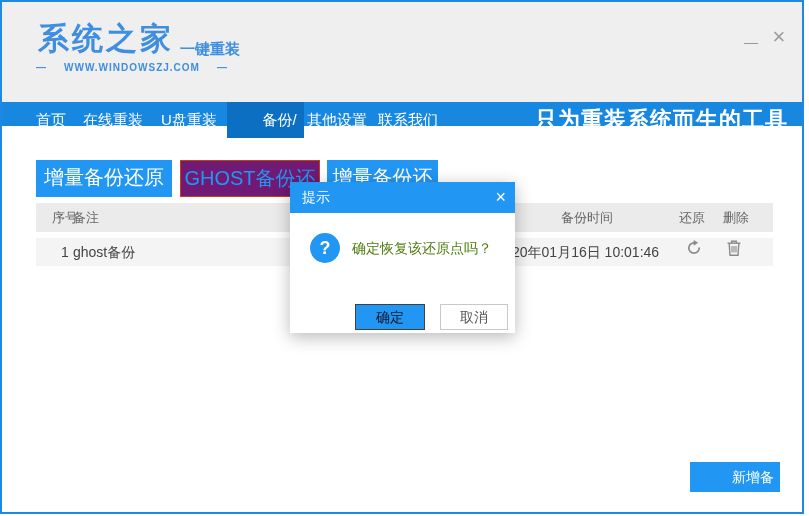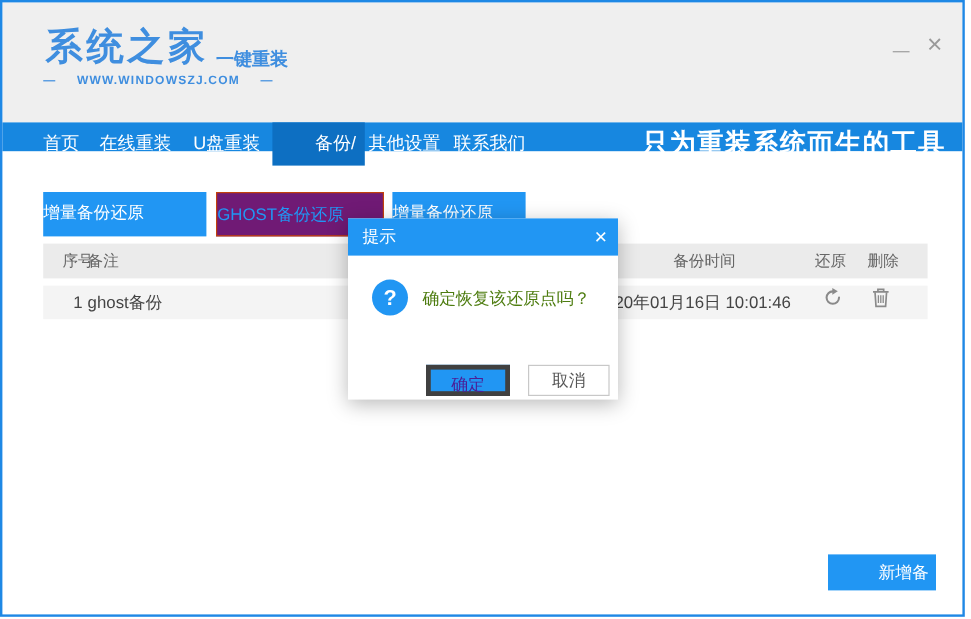--- a/index.html
+++ b/index.html
@@ -24,22 +24,22 @@
 
   
   .nav { position:absolute; left:2px; top:102px; width:800px; height:24px; background:#1787E0; }
   .nav-item { position:absolute; top:0; height:36px; line-height:36px; text-align:center;
     color:#fff; font-size:15px; cursor:pointer; }
   .nav-item.active { background:#0D6FC2; }
   .slogan { position:absolute; right:14px; top:0; height:36px; line-height:36px;
     color:#fff; font-size:22px; font-weight:bold; letter-spacing:1px; }
 
   
-  .tab { position:absolute; top:160px; height:37px; line-height:35px; 
-    font-size:14px; cursor:pointer; z-index:2; }
+  .tab { position:absolute; top:160px; height:37px; line-height:35px; text-align:center;
+    font-size:20px; cursor:pointer; z-index:2; }
   .tab-blue { background:#2196F3; color:#fff; }
   .tab-active { background:#701a75; color:#2196F3; border:1px solid #c2410c; }
   .tab1 { left:36px; width:136px; }
   .tab2 { left:180px; width:140px; }
   .tab3 { left:327px; width:111px; }
 
   
   .thead { position:absolute; left:36px; top:203px; width:737px; height:29px;
     background:#EBEBEB; color:#666; font-size:13px; line-height:29px; z-index:2; }
   .trow  { position:absolute; left:36px; top:238px; width:737px; height:28px;
@@ -62,21 +62,21 @@
   .dlg-bar { position:absolute; left:0; top:0; width:100%; height:31px; background:#2196F3; }
   .dlg-title { position:absolute; left:12px; top:0; line-height:31px; color:#fff; font-size:14px; }
   .dlg-close { position:absolute; right:9px; top:0; line-height:30px; color:#fff;
     font-size:18px; cursor:pointer; }
   .dlg-q { position:absolute; left:20px; top:51px; width:30px; height:30px; border-radius:50%;
     background:#2196F3; color:#fff; font-size:18px; font-weight:bold; text-align:center;
     line-height:30px; }
   .dlg-msg { position:absolute; left:62px; top:58px; font-size:14px; color:#4d7c0f; white-space:nowrap; }
   .dlg-btn { position:absolute; top:122px; height:26px; font-size:14px; text-align:center;
     line-height:24px; cursor:pointer; }
-  .dlg-ok { left:65px; width:70px; background:#2196F3; color:#4c1d95; border:4px solid #404040; }
+  .dlg-ok { left:65px; width:70px; background:#2196F3; color:#0f172a; border:1px solid #404040; }
   .dlg-cancel { left:150px; width:68px; background:#fff; color:#555; border:1px solid #C8C8C8; }
 
   .add-btn { position:absolute; left:690px; top:462px; width:90px; height:30px;
     background:#2196F3; color:#fff; font-size:14px; text-align:center; line-height:30px;
     cursor:pointer; z-index:5;padding-left:36px; }
 </style>
 </head>
 <body>
 
 <div class="app">

